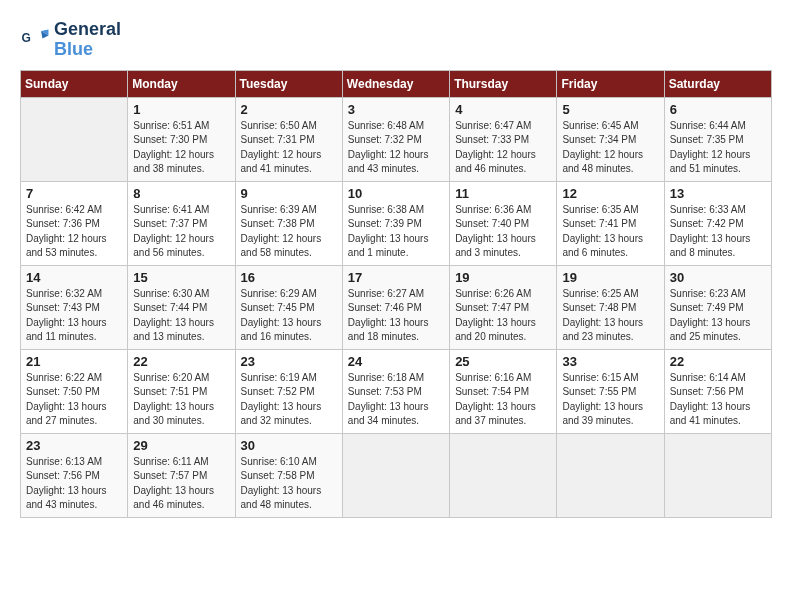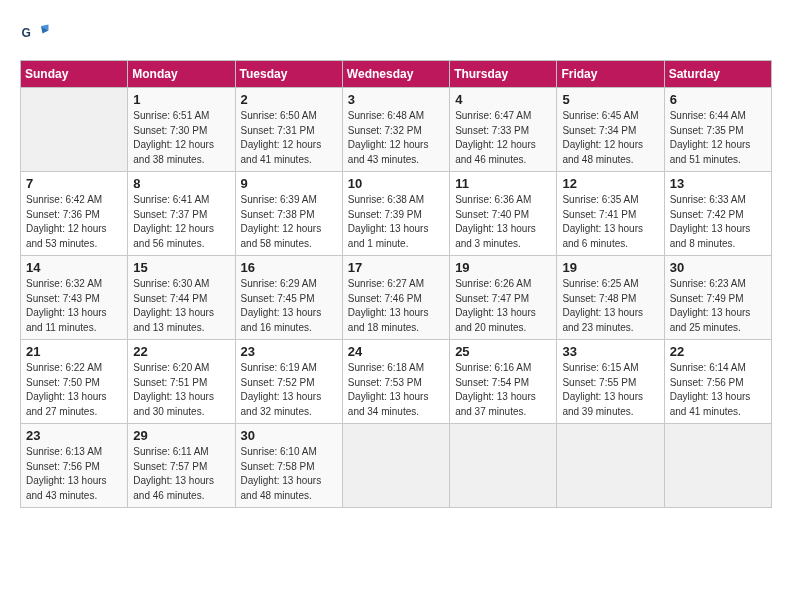--- a/index.html
+++ b/index.html
@@ -42,21 +42,21 @@
     .location {
       font-size: 14px;
       color: #444;
     }
     table {
       width: 100%;
       border-collapse: collapse;
       font-size: 10.5px;
     }
     thead tr th {
-      background: #be185d;
+      background: #7f1d1d;
       color: #fff;
       padding: 6px 4px;
       text-align: left;
       font-size: 12px;
       font-weight: bold;
       border: 1px solid #c0c0c0;
     }
     tbody tr td {
       border: 1px solid #c8c8c8;
       vertical-align: top;
@@ -88,20 +88,24 @@
 </head>
 <body>
 
 <div class="header">
   <div class="logo">
     <svg class="logo-icon" viewBox="0 0 40 40">
       <text x="2" y="22" font-size="16" font-weight="bold" fill="#1a3a5c">G</text>
       <polygon points="28,8 38,14 38,6" fill="#4a90d9"></polygon>
       <polygon points="28,8 38,14 30,18" fill="#2a6db5"></polygon>
     </svg>
+    <div class="logo-text">
+      <div>General</div>
+      <div style="color:#4a90d9">Blue</div>
+    </div>
   </div>
   <div class="title-block">
     <div class="month-title"></div>
     <div class="location"></div>
   </div>
 </div>
 
 <table>
   <thead>
     <tr id="header-row">

